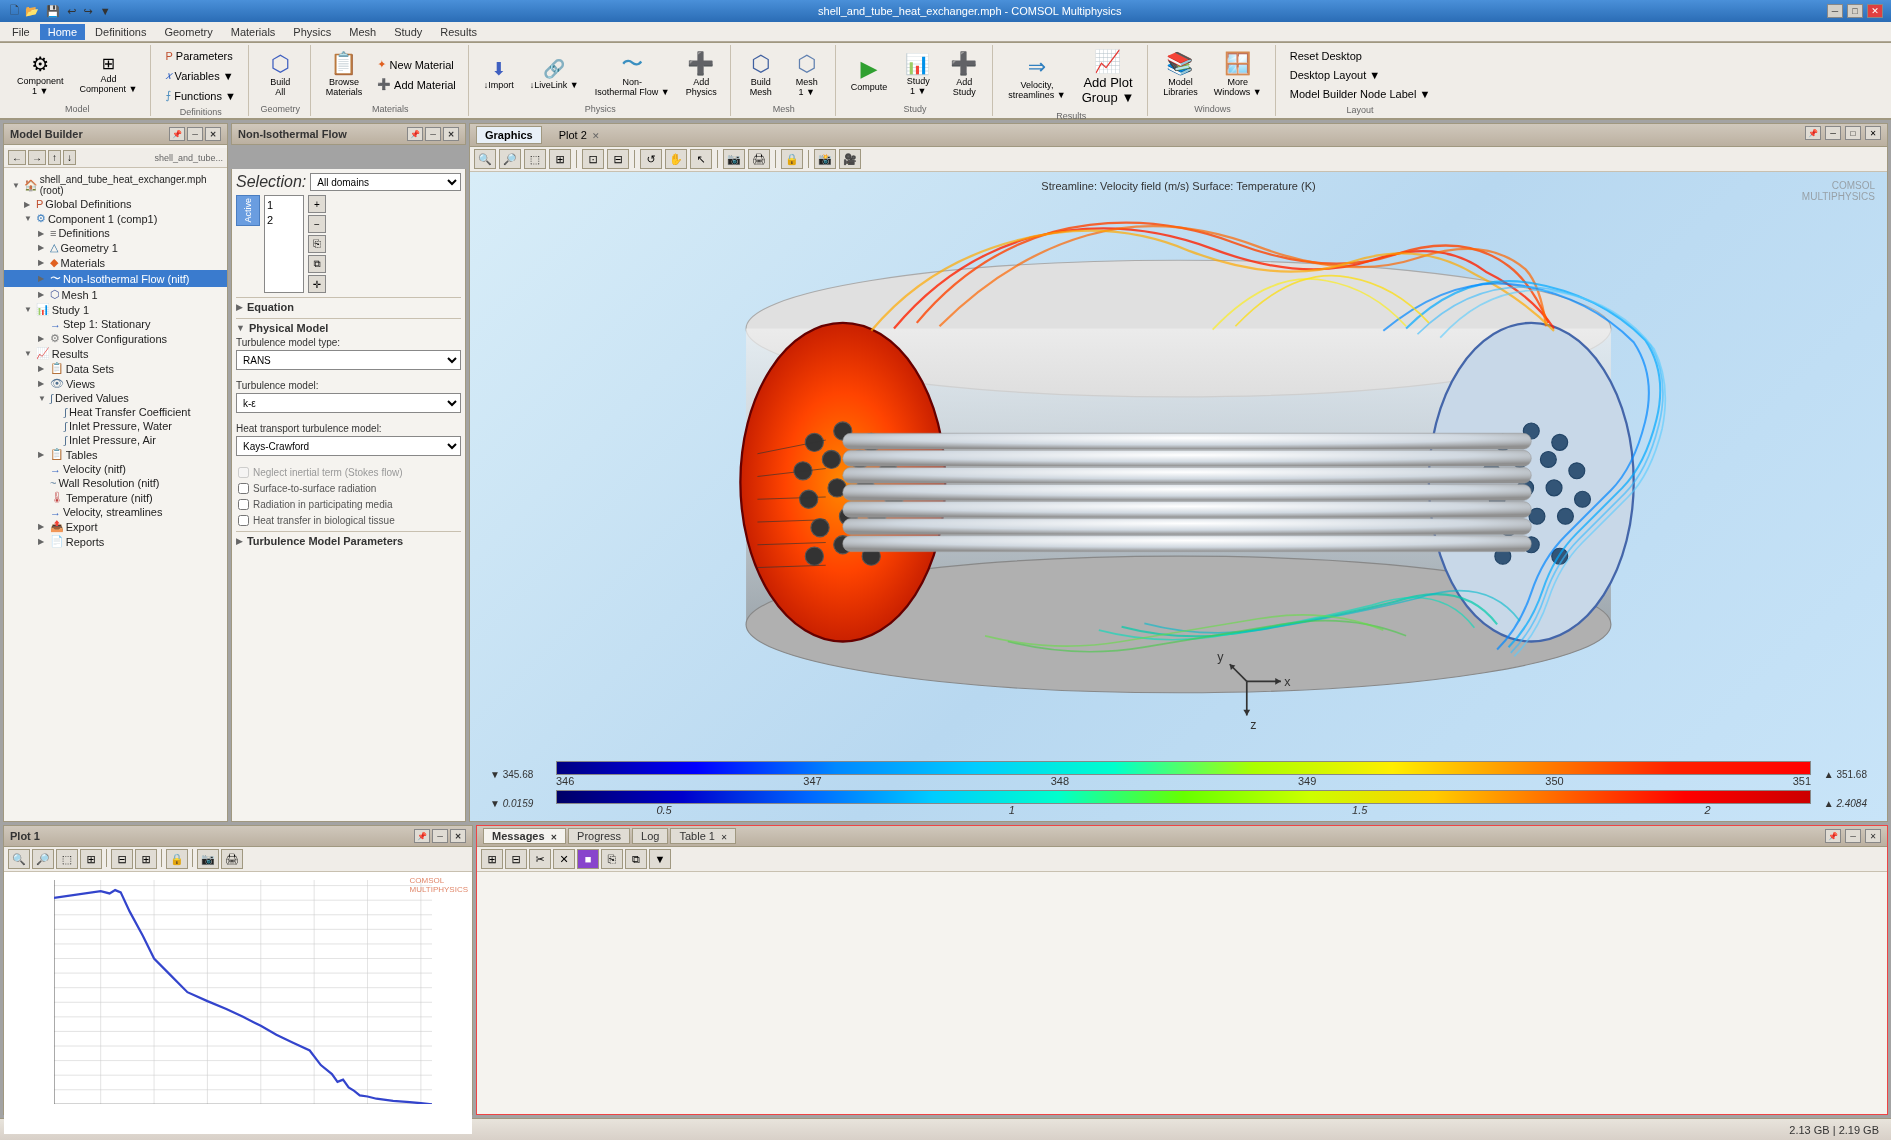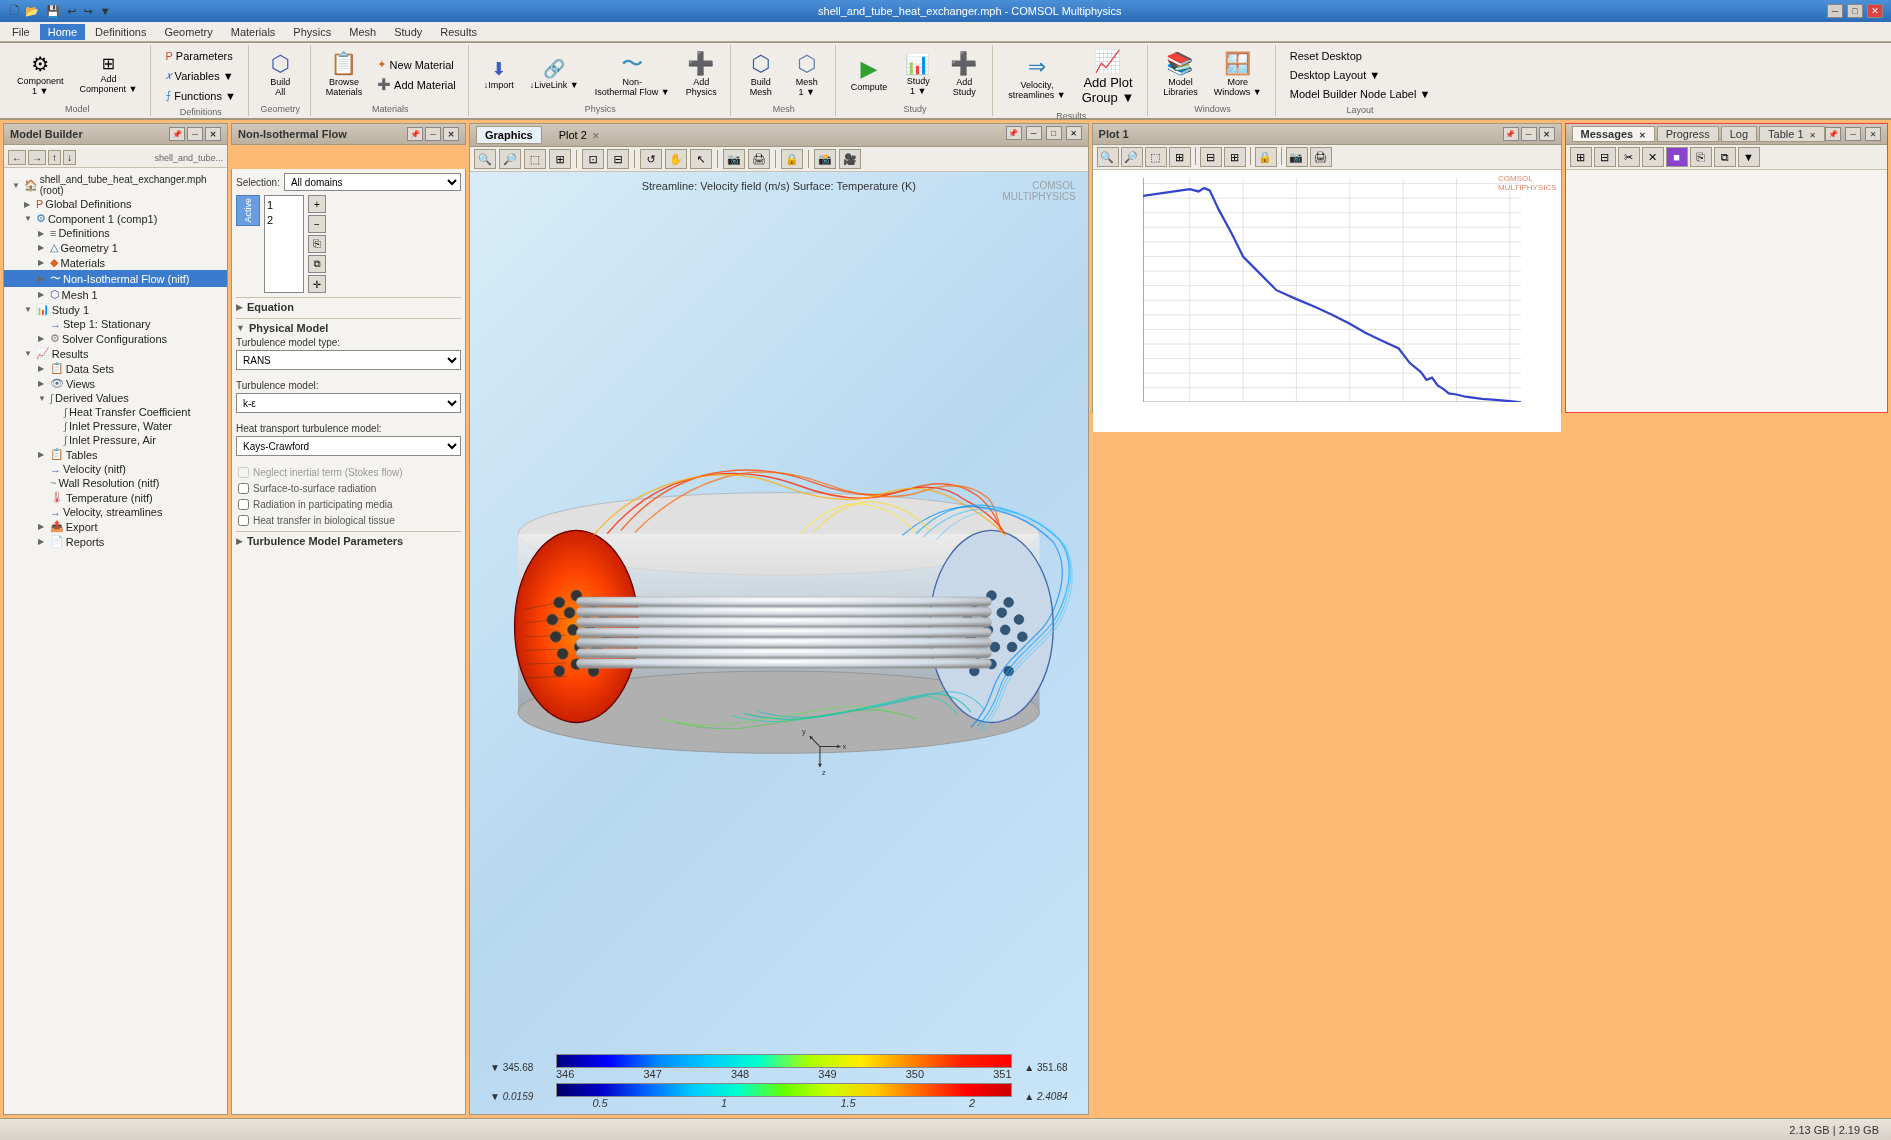--- a/index.html
+++ b/index.html
@@ -165,21 +165,21 @@
       overflow-y: auto;
       padding: 4px;
     }
 
     .selection-row {
       display: flex;
       align-items: center;
       gap: 4px;
       margin-bottom: 4px;
     }
-    .selection-label { font-size: 10px; color: #333; }
+    .selection-label { font-size: 16px; color: #333; font-style: italic; }
     .selection-dropdown {
       flex: 1;
       height: 18px;
       border: 1px solid #888;
       background: white;
       font-size: 10px;
       padding: 0 2px;
     }
     .domain-toggle {
       background: #6a9de0;
@@ -659,21 +659,21 @@
         </div>
         <div class="ribbon-btn-small">
           <span>Model Builder Node Label ▼</span>
         </div>
       </div>
       <div class="ribbon-group-label">Layout</div>
     </div>
   </div>
 </div>
 
-<div style="display:flex; flex-direction:row; background:#fdba74; padding:3px; gap:3px; height:calc(1140px - 22px - 20px - 78px - 22px);">
+<div style="display:flex; flex-direction:column; background:#a3a3a3; padding:3px; gap:3px; height:calc(1140px - 22px - 20px - 78px - 22px);">
   <div style="display:flex; gap:3px; flex:1; min-height:0;">
 
     <div class="panel left-panel" style="width:225px; flex-shrink:0;">
       <div class="panel-header">
         <span>Model Builder</span>
         <div class="panel-header-btns">
           <div class="panel-header-btn">📌</div>
           <div class="panel-header-btn">─</div>
           <div class="panel-header-btn">✕</div>
         </div>

